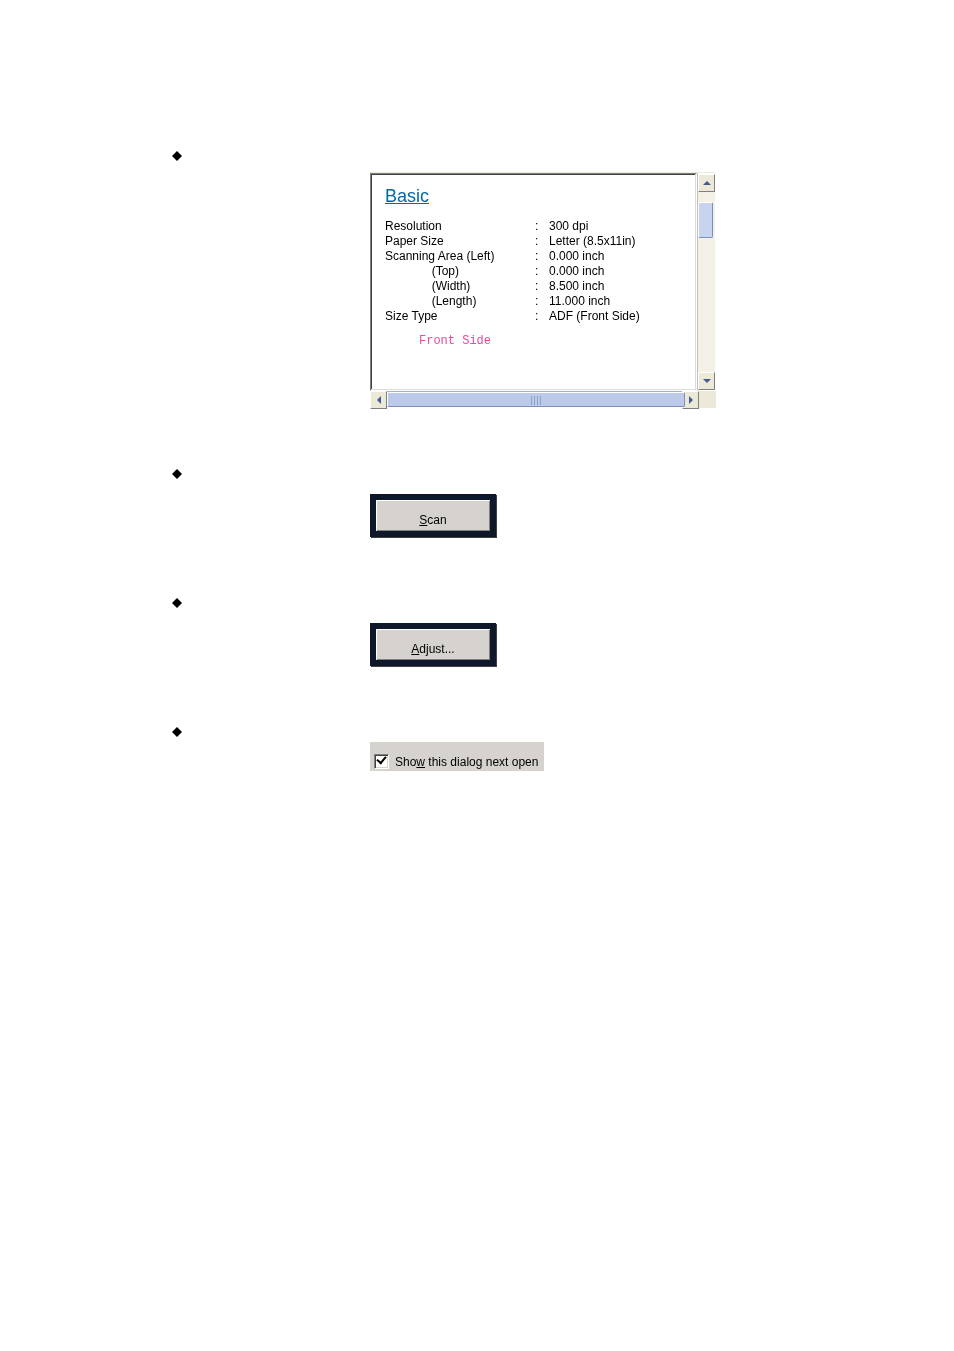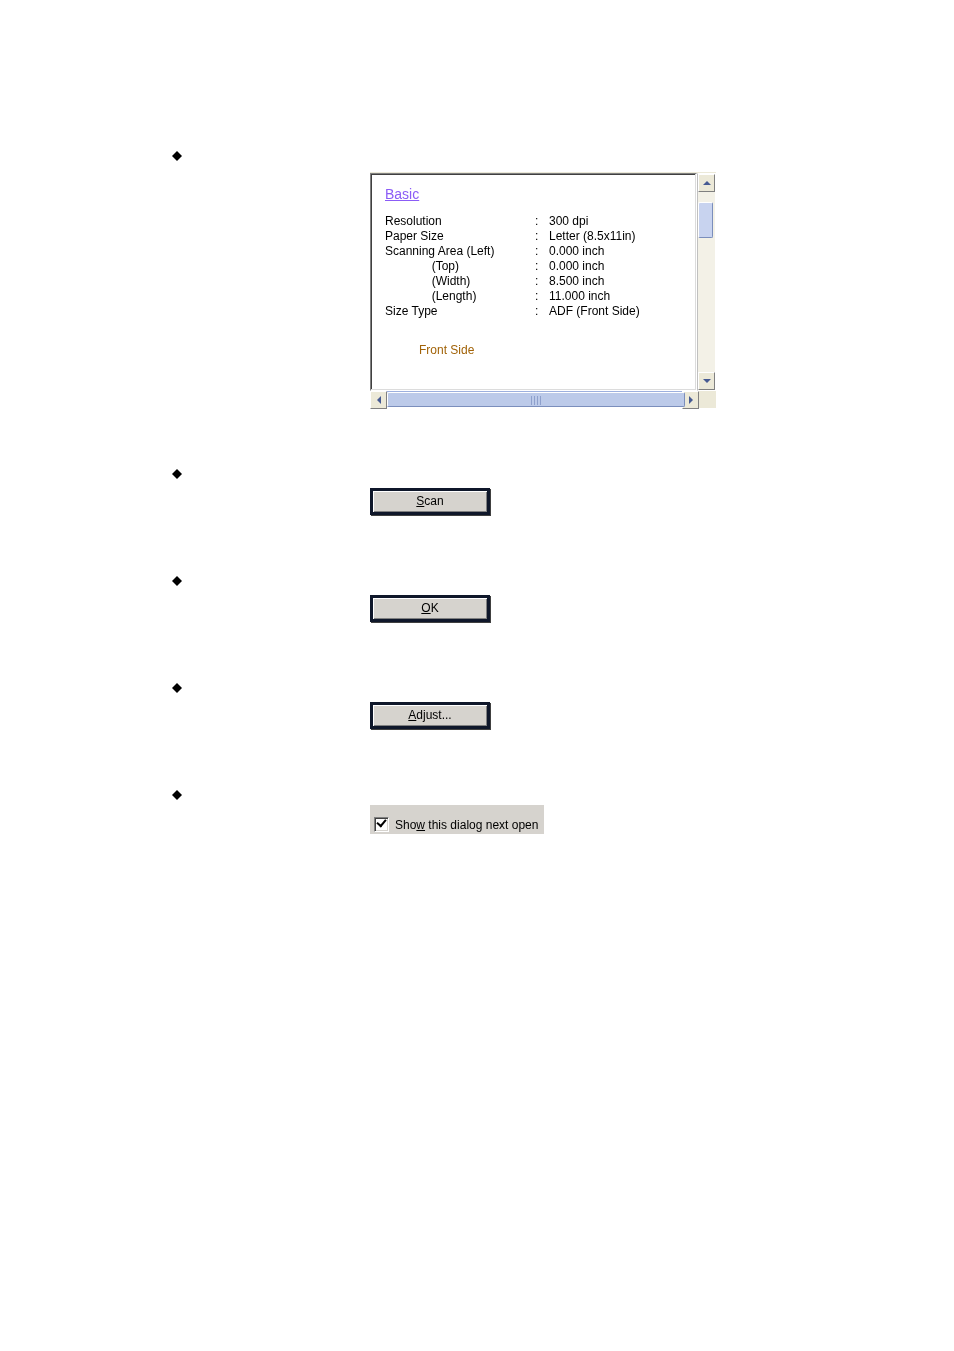--- a/index.html
+++ b/index.html
@@ -63,36 +63,37 @@
     border-bottom: 1px solid #fff;
     box-shadow: inset -1px -1px 0 #dcdcdc, inset 1px 1px 0 #404040;
     overflow: hidden;
     position: relative;
     font-family: "MS PGothic","MS Sans Serif",Tahoma,Arial,sans-serif;
     font-size: 12px;
     color: #000;
     padding: 12px 10px 0 14px;
   }
   .heading-link {
-    color: #8b5cf6;
+    color: #0369a1;
     text-decoration: underline;
-    font-size: 14px;
+    font-size: 18px;
   }
   .kv-table {
     margin-top: 12px;
     line-height: 15px;
   }
   .kv-row { display: flex; }
   .kv-key { width: 150px; white-space: pre; }
   .kv-sep { width: 14px; }
   .kv-val { }
   .cutoff {
-    margin-top: 24px;
+    margin-top: 10px;
     margin-left: 34px;
-    color: #a16207;
+    color: #ec4899;
+    font-family: Liberation Mono, monospace;
   }
   .vscroll {
     width: 17px;
     background: #ece9d8;
     display: flex;
     flex-direction: column;
     border: 1px solid #fff;
     border-left-color: #c0c0c0;
   }
   .sb-btn {
@@ -169,34 +170,34 @@
   }
   .corner {
     width: 17px;
     height: 17px;
     background: #ece9d8;
   }
   
   .btn3d {
     display: inline-block;
     min-width: 86px;
-    padding: 3px 14px 4px;
+    padding: 13px 14px 4px;
     text-align: center;
     background: #d6d3ce;
-    border: 3px solid #0f172a;
+    border: 6px solid #0f172a;
     box-shadow:
       inset 1px 1px 0 #ffffff,
       inset -1px -1px 0 #808080,
       1px 1px 0 #404040;
     font-family: "MS Sans Serif", Tahoma, Arial, sans-serif;
     font-size: 12px;
     color: #000;
     cursor: default;
     margin-left: 198px;
-    margin-top: 10px;
+    margin-top: 16px;
   }
   .mnemonic { text-decoration: underline; }
   
   .check-row {
     display: inline-flex;
     align-items: center;
     background: #d6d3ce;
     padding: 12px 6px 2px 4px;
     margin-left: 198px;
     margin-top: 6px;
@@ -313,28 +314,20 @@
 
   <div class="item">
     <div class="bullet-row">
         <span class="diamond"></span>
       </div>
     <span class="btn3d">
       <span class="mnemonic">S</span><span>can</span>
     </span>
   </div>
 
-  <div class="item">
-    <div class="bullet-row">
-        <span class="diamond"></span>
-      </div>
-    <span class="btn3d">
-      <span class="mnemonic">O</span><span>K</span>
-    </span>
-  </div>
 
   <div class="item">
     <div class="bullet-row">
         <span class="diamond"></span>
       </div>
     <span class="btn3d">
       <span class="mnemonic">A</span><span>djust...</span>
     </span>
   </div>
 

